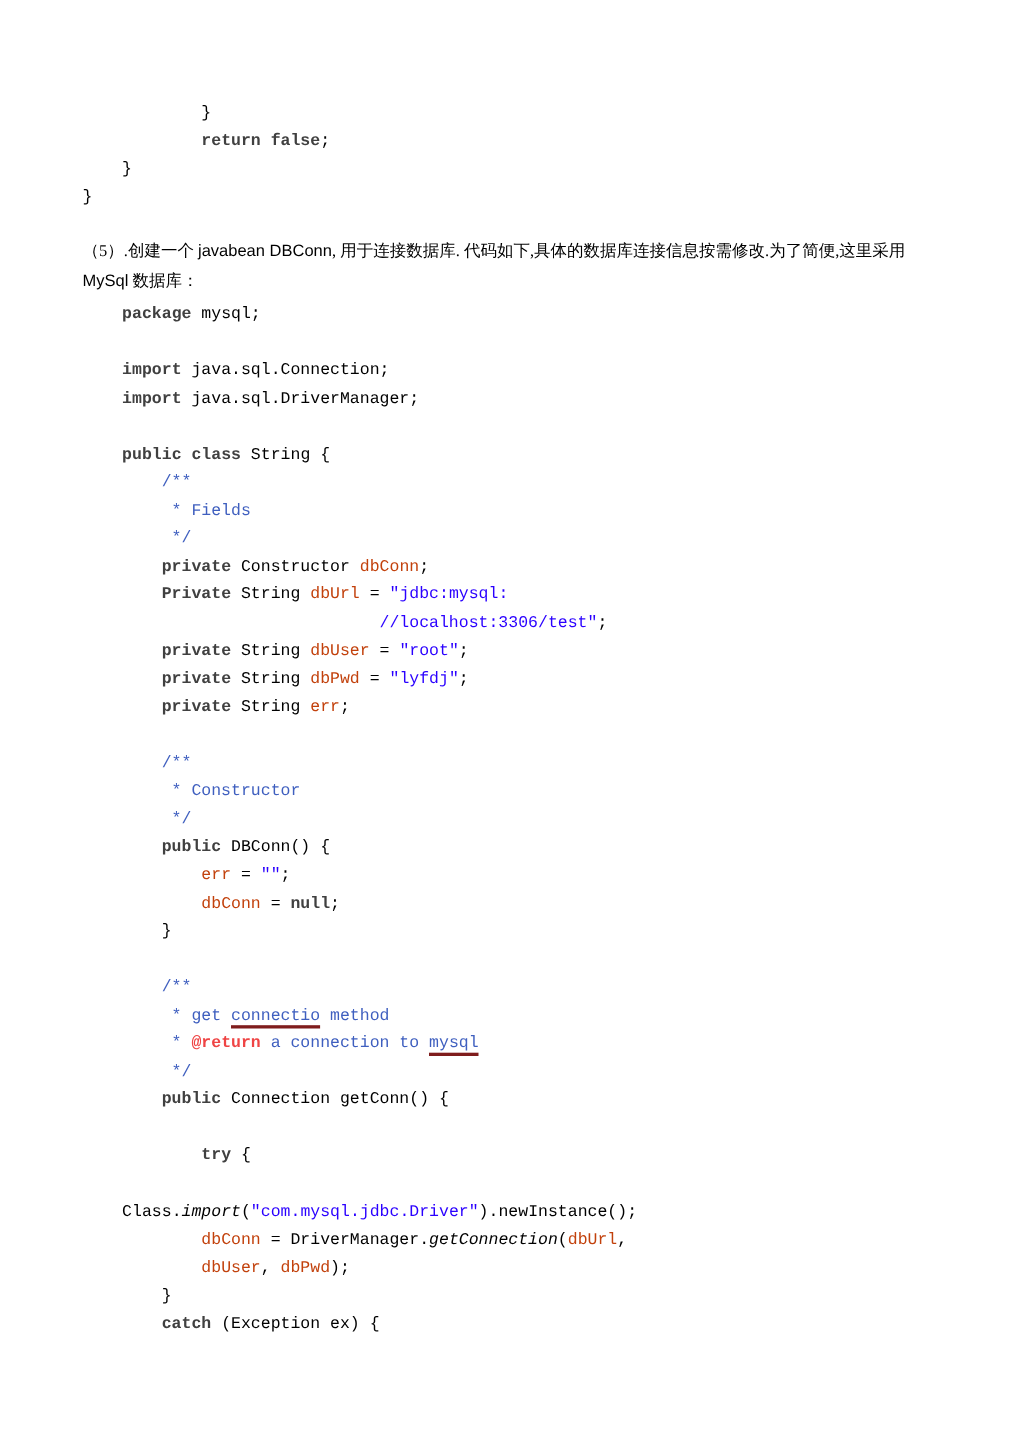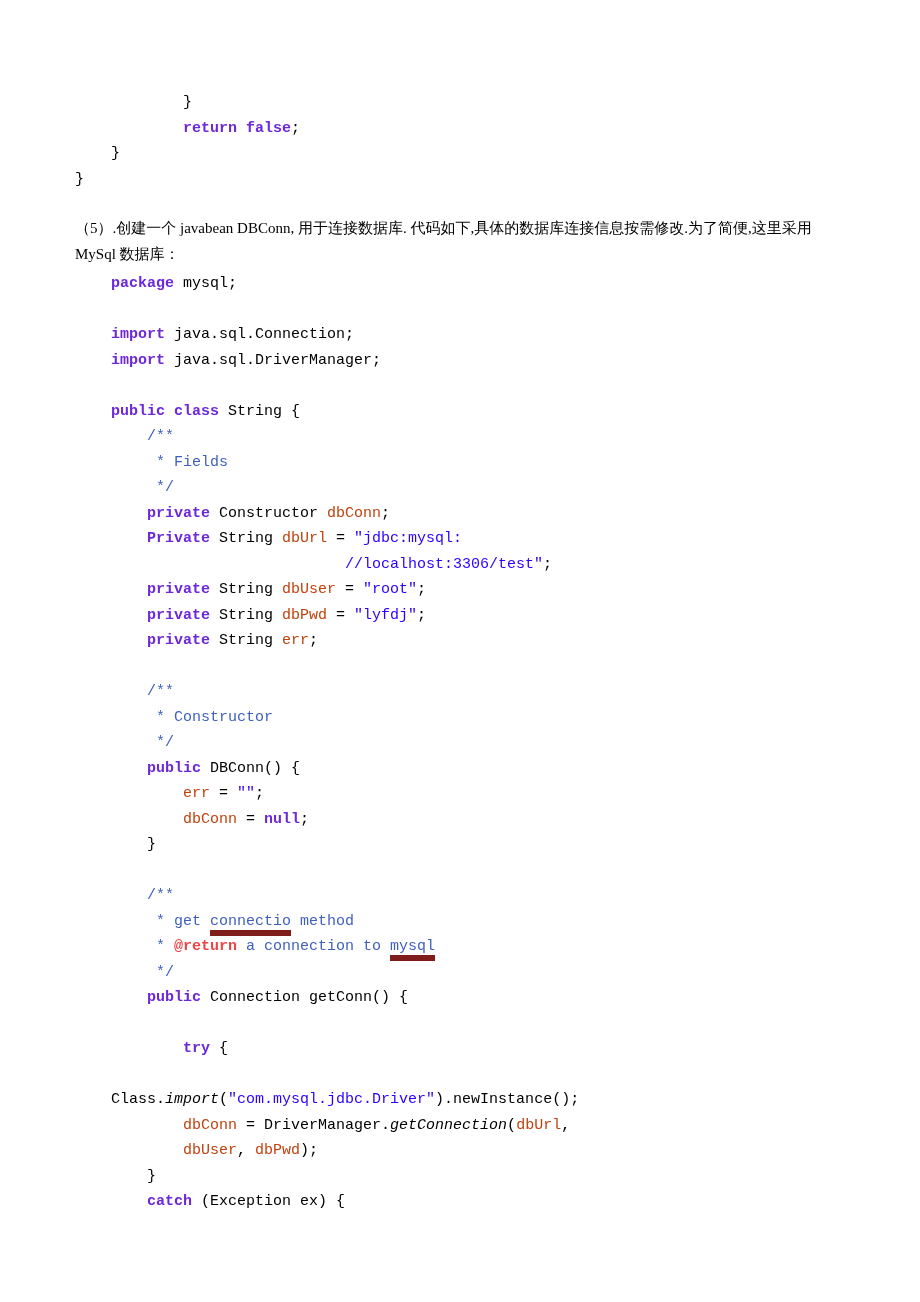--- a/index.html
+++ b/index.html
@@ -10,37 +10,37 @@
     font-size: 15px;
     line-height: 1.7;
     color: #000000;
   }
   pre {
     margin: 0;
     font-family: "Courier New", Courier, monospace;
     font-size: 15px;
     white-space: pre;
   }
-  .kw  { color: #6d28d9; font-weight: bold; }   
+  .kw  { color: #404040; font-weight: bold; }   
   .txt { color: #000000; }                      
   .com { color: #3f5fbf; }                      
   .tag { color: #ef4444; font-weight: bold; }   
   .str { color: #2a00ff; }                      
   .fld { color: #c2410c; }                      
   .ita { font-style: italic; }                  
-  .ul  { border-bottom: 6px solid #7f1d1d; }    
+  .ul  { border-bottom: 3px solid #7f1d1d; }    
   .para {
     font-family: SimSun, "Songti SC", serif;
     font-size: 15px;
     line-height: 1.7;
     margin: 24px 0 4px 0;
     color: #000;
   }
   .mono-in-para {
-    font-family: Liberation Serif, serif;
+    font-family: Liberation Sans, sans-serif;
   }
 </style>
 </head>
 <body>
 
 <pre><span class="txt">            }</span>
 <span class="txt">            </span><span class="kw">return false</span><span class="txt">;</span>
 <span class="txt">    }</span>
 <span class="txt">}</span></pre>
 

